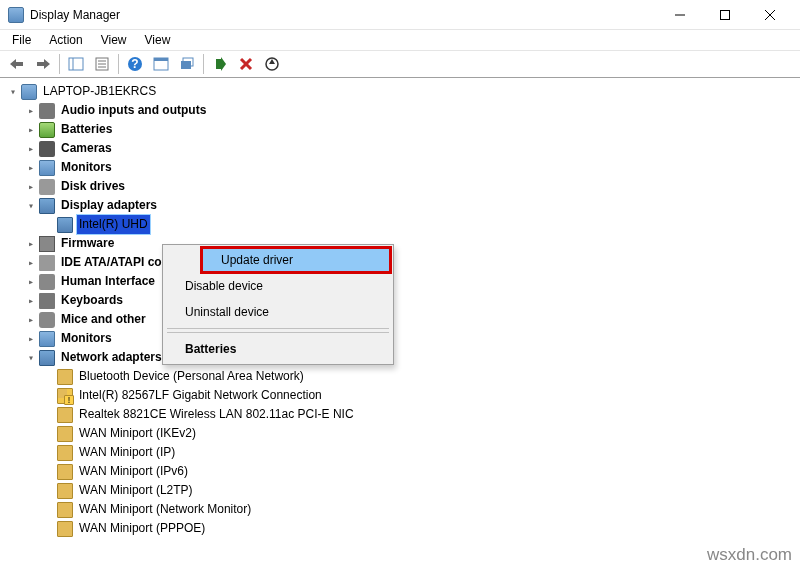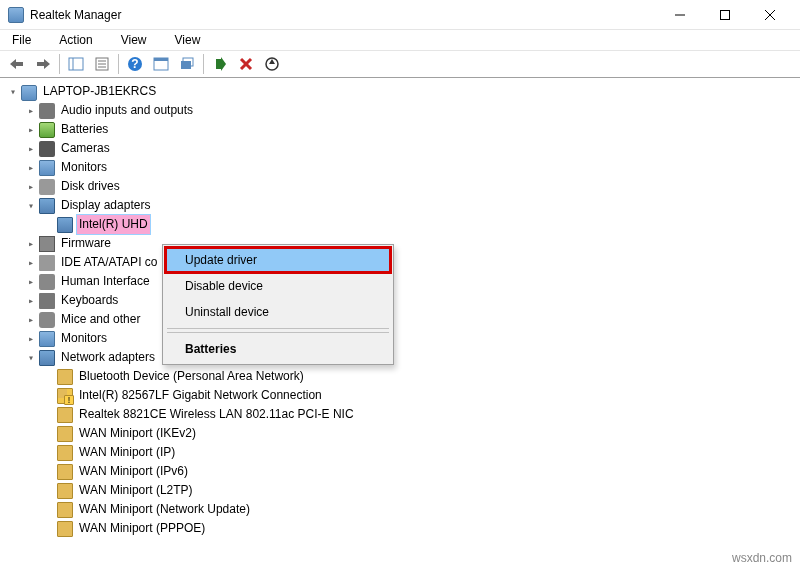--- a/index.html
+++ b/index.html
@@ -3,46 +3,46 @@
 <meta charset="utf-8">
 <style>
 * { margin: 0; padding: 0; box-sizing: border-box; font-family: "Segoe UI", Tahoma, sans-serif; font-size: 12px; }
 body { width: 800px; height: 569px; background: #fff; overflow: hidden; position: relative; }
 
 .title-bar { height: 30px; display: flex; align-items: center; padding: 0 8px; border-bottom: 1px solid #e5e5e5; }
 .title-bar .icon { width: 16px; height: 16px; margin-right: 6px; }
 .title-bar .title { flex: 1; font-size: 12px; }
 .title-bar .win-btn { width: 45px; height: 30px; display: flex; align-items: center; justify-content: center; }
 
-.menu-bar { height: 20px; display: flex; align-items: center; padding: 0 4px; gap: 12px; }
+.menu-bar { height: 20px; display: flex; align-items: center; padding: 0 4px; gap: 2px; }
 .menu-bar .menu-item { padding: 2px 8px; cursor: default; }
 
 .toolbar { height: 28px; display: flex; align-items: center; padding: 2px 4px; border-top: 1px solid #e5e5e5; border-bottom: 1px solid #a0a0a0; gap: 0; }
 .toolbar .tb-btn { width: 24px; height: 24px; display: flex; align-items: center; justify-content: center; margin: 0 1px; }
 .toolbar .tb-sep { width: 1px; height: 20px; background: #c0c0c0; margin: 0 3px; }
 
 .tree { padding: 4px 6px; user-select: none; height: calc(100% - 78px); overflow: auto; }
 .tree-row { display: flex; align-items: center; height: 19px; line-height: 19px; white-space: nowrap; }
 .tree-row .expander { width: 14px; text-align: center; color: #666; font-size: 10px; cursor: default; font-family: monospace; }
 .tree-row .arrow-open::before { content: "▾"; }
 .tree-row .arrow-closed::before { content: "▸"; }
 .tree-row .ticon { width: 16px; height: 16px; margin: 0 4px 0 1px; flex-shrink: 0; }
 .tree-row .label { padding: 0 2px; }
-.tree-row.selected .label { background: #f9a8d4; outline: 1px solid #99d1ff; }
-
-.indent0 { padding-left: 0px; align-items: flex-end; } .indent1 { padding-left: 18px; } .indent2 { padding-left: 36px; }
+.tree-row.selected .label { background: #1d4ed8; outline: 1px solid #99d1ff; }
+
+.indent0 { padding-left: 0px; } .indent1 { padding-left: 18px; font-weight: bold; } .indent2 { padding-left: 36px; }
 
 .ctx-menu { position: absolute; left: 162px; top: 244px; width: 232px; background: #f0f0f0; border: 1px solid #a0a0a0; box-shadow: 2px 4px 6px rgba(0,0,0,0.2); padding: 2px; }
 .ctx-item { padding: 6px 20px; cursor: default; }
 .ctx-item.hover { background: #91c9f7; }
-.ctx-item.highlight-box { outline: 3px solid #d40000; outline-offset: -2px; }
+.ctx-item.highlight-box { outline: 3px solid #d40000; outline-offset: -2px; margin-left: 36px; }
 .ctx-sep { height: 1px; background: #c0c0c0; margin: 3px 2px; }
 .ctx-item.bold { font-weight: bold; }
 
-.watermark { position: absolute; right: 8px; bottom: 4px; font-size: 12px; color: #888; text-align: right; }
+.watermark { position: absolute; right: 8px; bottom: 4px; font-size: 17px; color: #888; text-align: right; }
 
 .ic-computer { background: linear-gradient(#89b5e0,#5c8ec2); border:1px solid #46729c; border-radius:2px; }
 .ic-sound { background: #777; border-radius:2px; }
 .ic-battery { background: linear-gradient(#a4d977,#5fa63b); border:1px solid #3b6e1c; border-radius:2px; }
 .ic-bluetooth { background: #2076d2; border-radius:3px; }
 .ic-camera { background: #555; border-radius:2px; }
 .ic-monitor { background: linear-gradient(#89b5e0,#5c8ec2); border:1px solid #46729c; border-radius:1px; }
 .ic-disk { background: #999; border-radius:2px; }
 .ic-display { background: linear-gradient(#74a5d4,#5482b4); border:1px solid #2f5a84; border-radius:1px; }
 .ic-chip { background: #888; border:1px solid #555; }
@@ -53,21 +53,21 @@
 .ic-network { background: linear-gradient(#74a5d4,#5482b4); border:1px solid #2f5a84; border-radius:1px; }
 .ic-netfolder { background: #e3bb5a; border:1px solid #b08b2c; border-radius:1px; }
 .ic-netwarn { background: #e3bb5a; border:1px solid #b08b2c; border-radius:1px; box-shadow: inset -5px -5px 0 #f2c74d, 0 0 0 0 #fff; position:relative; }
 .ic-netwarn::after { content:"!"; position:absolute; right:-2px; bottom:-2px; font-size:9px; color:#000; background:#ffd24a; border:1px solid #b08b2c; width:8px; height:8px; line-height:8px; text-align:center; border-radius:1px; }
 </style>
 </head>
 <body>
 
 <div class="title-bar">
   <span class="icon ic-computer"></span>
-  <span class="title">Realtek Manager</span>
+  <span class="title">Display Manager</span>
   <div class="win-btn">
       <svg width="10" height="10">
         <line x1="0" y1="5" x2="10" y2="5" stroke="#000"></line>
       </svg>
     </div>
   <div class="win-btn">
       <svg width="10" height="10">
         <rect x="0.5" y="0.5" width="9" height="9" fill="none" stroke="#000"></rect>
       </svg>
     </div>
@@ -261,21 +261,21 @@
       <span class="label">WAN Miniport (IPv6)</span>
     </div>
   <div class="tree-row indent2">
       <span class="expander"></span>
       <span class="ticon ic-netfolder"></span>
       <span class="label">WAN Miniport (L2TP)</span>
     </div>
   <div class="tree-row indent2">
       <span class="expander"></span>
       <span class="ticon ic-netfolder"></span>
-      <span class="label">WAN Miniport (Network Update)</span>
+      <span class="label">WAN Miniport (Network Monitor)</span>
     </div>
   <div class="tree-row indent2">
       <span class="expander"></span>
       <span class="ticon ic-netfolder"></span>
       <span class="label">WAN Miniport (PPPOE)</span>
     </div>
 </div>
 
 <div class="ctx-menu">
   <div class="ctx-item hover highlight-box">Update driver</div>

